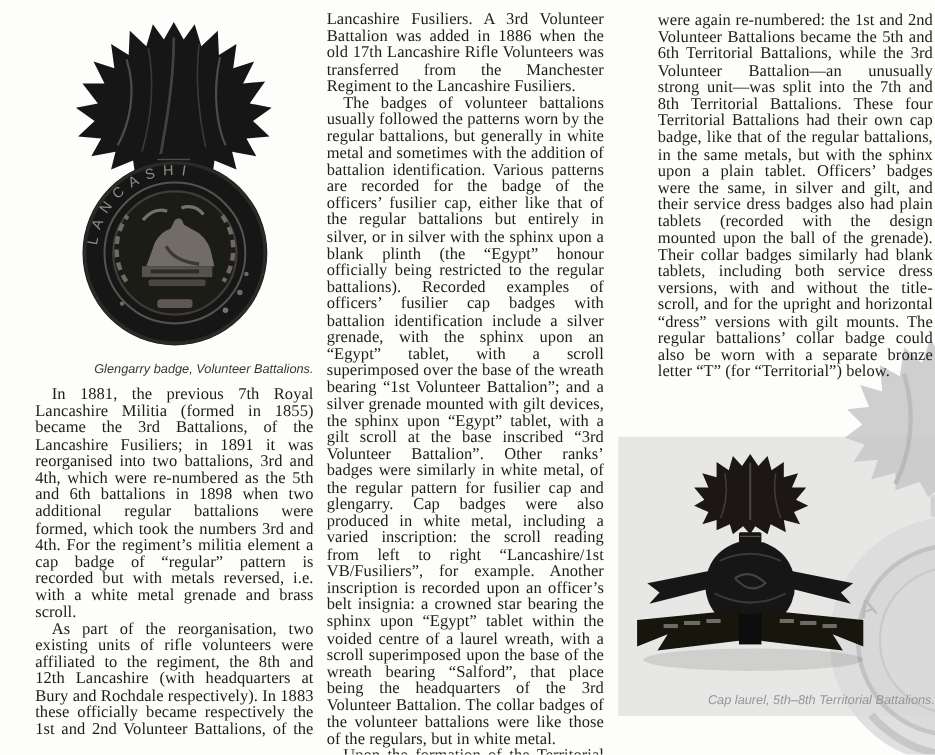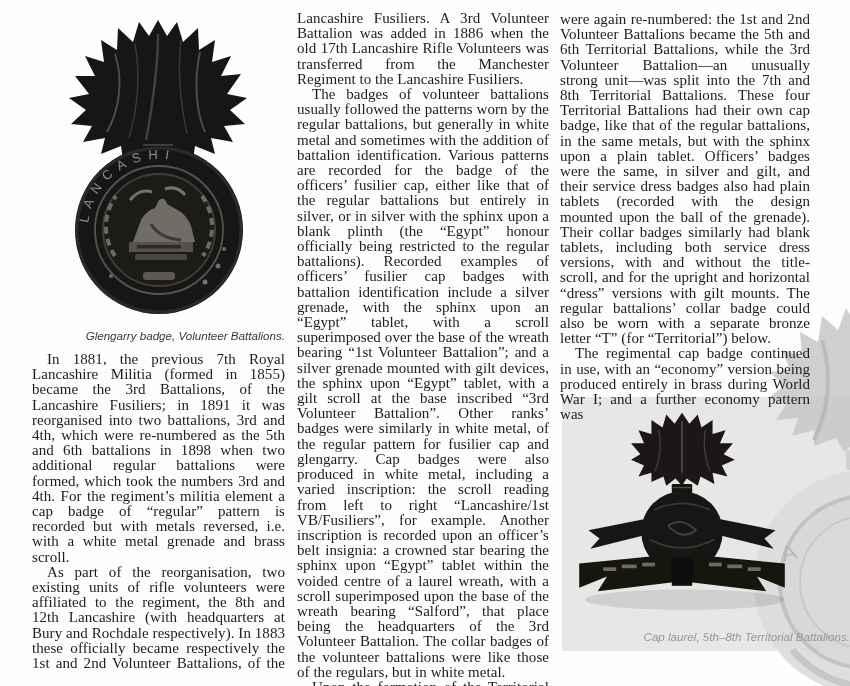--- a/index.html
+++ b/index.html
@@ -14,21 +14,21 @@
     text-align:justify;
     font-size:15px;
     line-height:15.2px;
     letter-spacing:.05px;
   }
   .col p{margin:0;padding:0;}
   p.ind{text-indent:15px;}
   p.cont{text-align-last:justify;}
   #col1-text{left:32px;top:352px;width:253px;}
   #col2{left:297px;top:11px;width:252px;}
-  #col3{left:560px;top:12px;width:250px;z-index:2;}
+  #col3{left:598px;top:12px;width:250px;z-index:2;}
   #col1-text{z-index:2;}
   #col2{z-index:2;}
 
   .caption{
     position:absolute;
     font-family:"Liberation Sans", sans-serif;
     font-style:italic;
     text-align:right;
     z-index:2;
   }
@@ -99,21 +99,20 @@
 </div>
 
 <div id="col2" class="col">
   <p>Lancashire Fusiliers. A 3rd Volunteer Battalion was added in 1886 when the old 17th Lancashire Rifle Volunteers was transferred from the Manchester Regiment to the Lancashire Fusiliers.</p>
   <p class="ind">The badges of volunteer battalions usually followed the patterns worn by the regular battalions, but generally in white metal and sometimes with the addition of battalion identification. Various patterns are recorded for the badge of the officers’ fusilier cap, either like that of the regular battalions but entirely in silver, or in silver with the sphinx upon a blank plinth (the “Egypt” honour officially being restricted to the regular battalions). Recorded examples of officers’ fusilier cap badges with battalion identification include a silver grenade, with the sphinx upon an “Egypt” tablet, with a scroll superimposed over the base of the wreath bearing “1st Volunteer Battalion”; and a silver grenade mounted with gilt devices, the sphinx upon “Egypt” tablet, with a gilt scroll at the base inscribed “3rd Volunteer Battalion”. Other ranks’ badges were similarly in white metal, of the regular pattern for fusilier cap and glengarry. Cap badges were also produced in white metal, including a varied inscription: the scroll reading from left to right “Lancashire/1st VB/Fusiliers”, for example. Another inscription is recorded upon an officer’s belt insignia: a crowned star bearing the sphinx upon “Egypt” tablet within the voided centre of a laurel wreath, with a scroll superimposed upon the base of the wreath bearing “Salford”, that place being the headquarters of the 3rd Volunteer Battalion. The collar badges of the volunteer battalions were like those of the regulars, but in white metal.</p>
   <p class="ind cont">Upon the formation of the Territorial Force in 1908 the regimental battalions</p>
 </div>
 
 <div id="col3" class="col">
   <p>were again re-numbered: the 1st and 2nd Volunteer Battalions became the 5th and 6th Territorial Battalions, while the 3rd Volunteer Battalion—an unusually strong unit—was split into the 7th and 8th Territorial Battalions. These four Territorial Battalions had their own cap badge, like that of the regular battalions, in the same metals, but with the sphinx upon a plain tablet. Officers’ badges were the same, in silver and gilt, and their service dress badges also had plain tablets (recorded with the design mounted upon the ball of the grenade). Their collar badges similarly had blank tablets, including both service dress versions, with and without the title-scroll, and for the upright and horizontal “dress” versions with gilt mounts. The regular battalions’ collar badge could also be worn with a separate bronze letter “T” (for “Territorial”) below.</p>
-  <p class="ind cont">The regimental cap badge continued in use, with an “economy” version being produced entirely in brass during World War I; and a further economy pattern was</p>
 </div>
 
 <div id="graybox"></div>
 
 <svg id="ghost" viewBox="0 0 240 400" xmlns="http://www.w3.org/2000/svg" aria-hidden="true">
   <g opacity="0.88">
     <path fill="#c9c9c9" d="M120,5 L132,24 L146,8 L152,32 L170,16 L170,42 L192,32 L186,56 L208,52 L196,74
          L218,78 L200,92 L216,108 L192,110 L202,128 L178,124 L182,144 L158,134 L154,150
          L134,140 L126,154 L114,142 L102,152 L94,138 L72,146 L72,130 L50,136 L56,118
          L34,120 L44,104 L26,98 L42,86 L28,72 L48,70 L40,50 L60,56 L58,32 L76,42 L80,16

